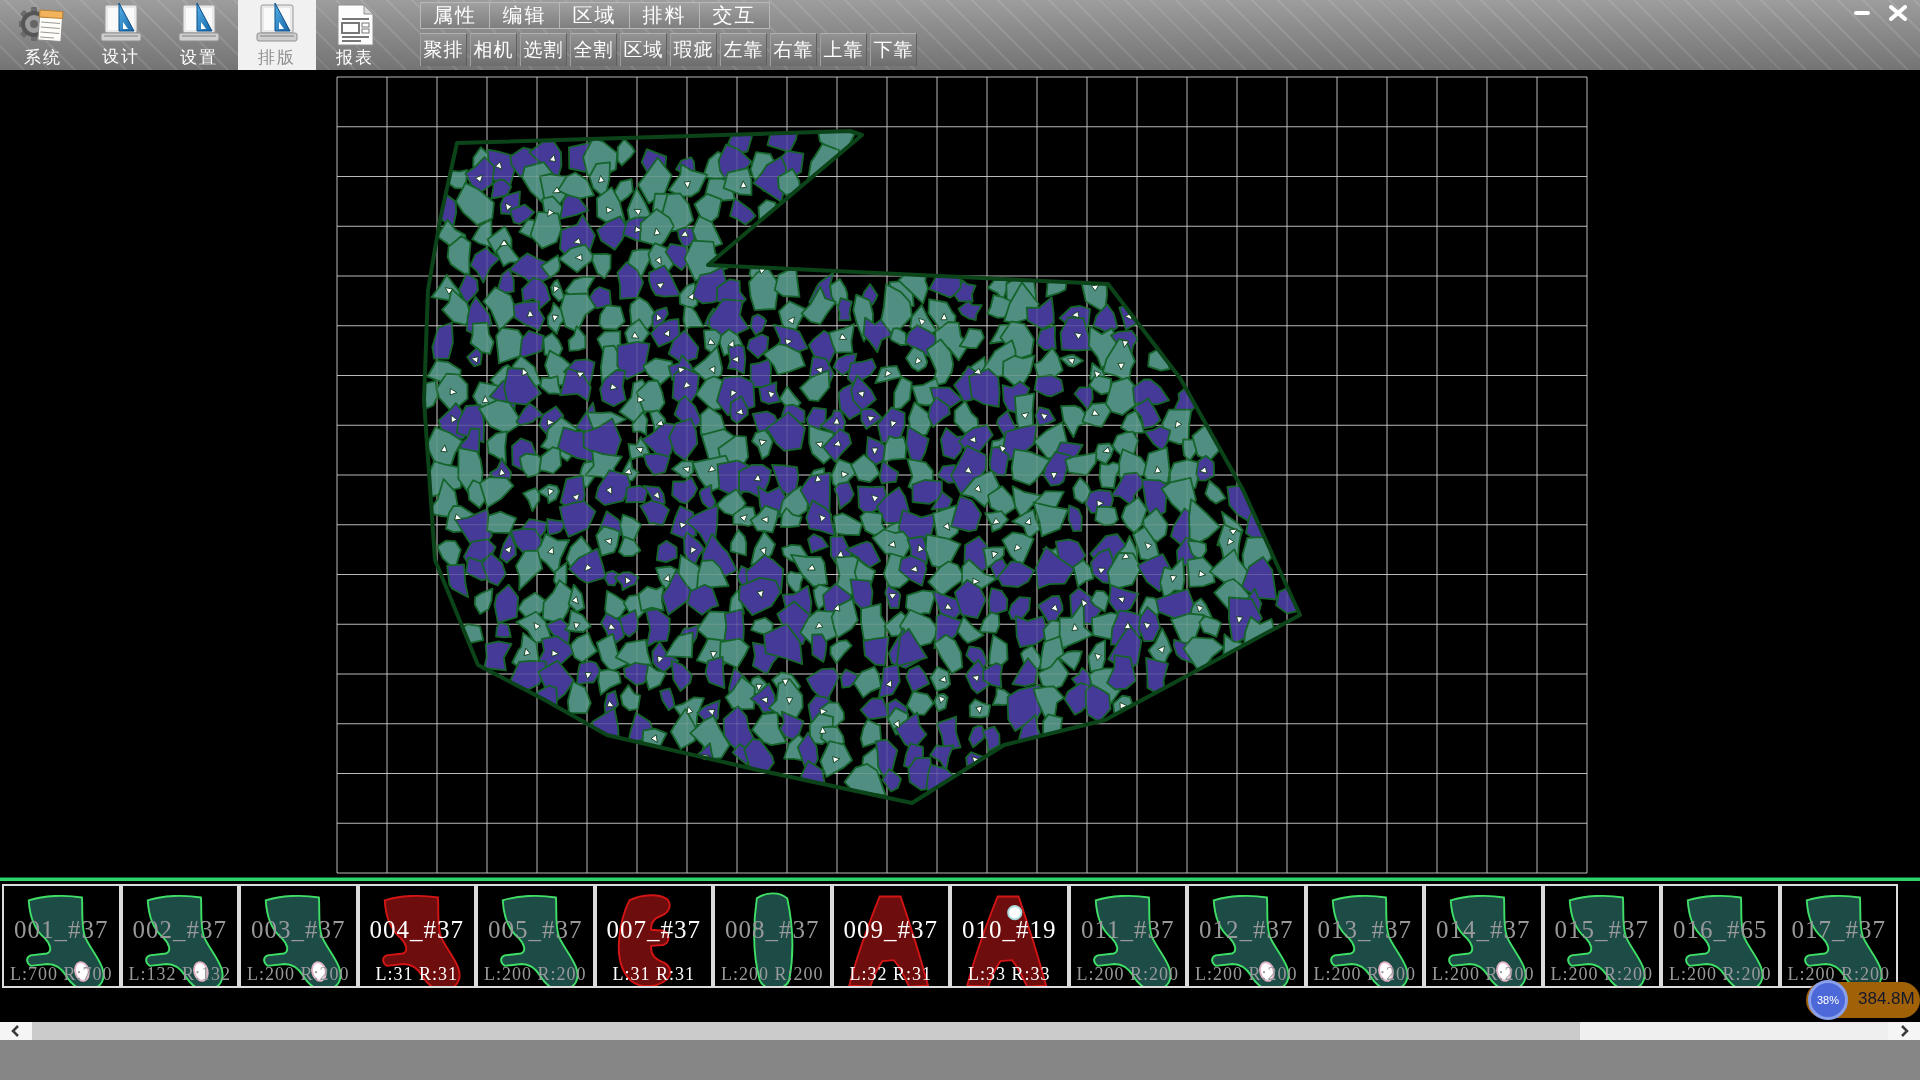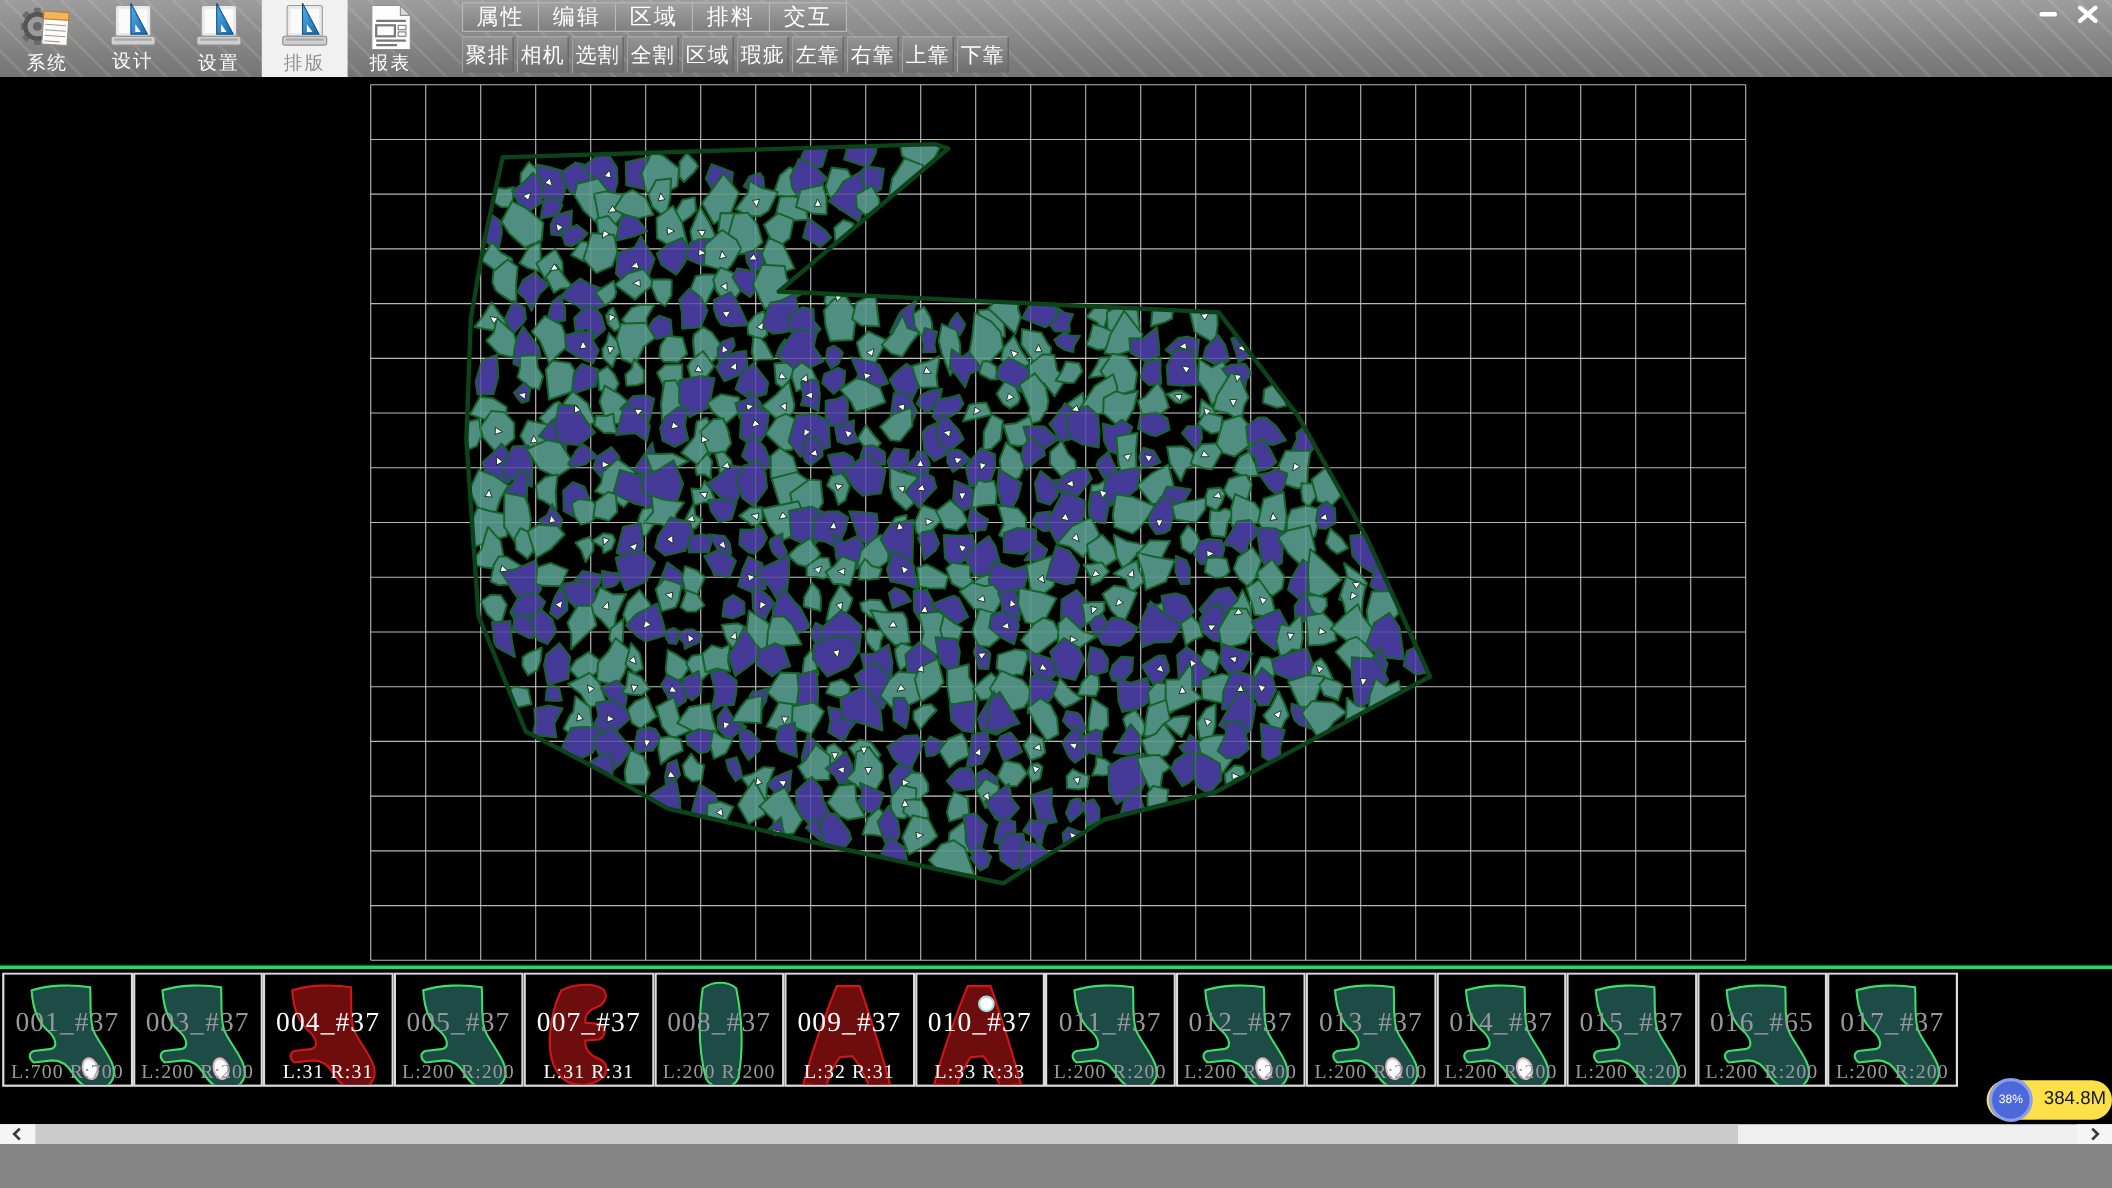--- a/index.html
+++ b/index.html
@@ -51,21 +51,21 @@
 
   
   #hscroll{position:absolute;left:0;top:1022px;width:1920px;height:18px;background:#efefef;}
   #hscroll .sbtn{position:absolute;top:0;width:32px;height:18px;background:#f5f5f5;
     display:flex;align-items:center;justify-content:center;}
   #sbtn-left{left:0;} #sbtn-right{right:0;background:#efefef;}
   #hthumb{position:absolute;left:32px;top:0;width:1548px;height:18px;background:#cbcbcb;}
   #bottombar{position:absolute;left:0;top:1040px;width:1920px;height:40px;background:#868686;}
 
   
-  #statusbubble{position:absolute;left:1806px;top:982px;width:114px;height:36px;background:#fde047;
+  #statusbubble{position:absolute;left:1806px;top:982px;width:114px;height:36px;background:#a16207;
     border-radius:19px;box-shadow:0 1px 4px rgba(0,0,0,.45);}
   #statuscircle{position:absolute;left:2px;top:-2px;width:34px;height:34px;border-radius:50%;
     background:#4c68d9;border:3px solid #8aa0ec;display:flex;align-items:center;justify-content:center;
     color:#fff;font-size:11px;font-family:"Liberation Sans",sans-serif;}
   #statusmem{position:absolute;left:52px;top:7px;color:#14182e;font-size:17px;
     font-family:"Liberation Sans",sans-serif;}
 </style>
 </head>
 <body>
 
@@ -1066,20 +1066,28 @@
             <ellipse cx="80" cy="89" rx="7" ry="10" transform="rotate(-15 80 89)" fill="#fff" stroke="#e3b3c6" stroke-width="2"></ellipse>
           </svg>
    <div class="clabel">001_#37</div>
    <div class="ccounts">L:700 R:700</div>
         </div>
         <div class="cell lgray">
           <svg width="114" height="114" viewBox="0 0 118 120">
      <path class="shape-teal" d="M24 14 C40 9 62 8 80 11 C81 26 79 40 83 52 C87 62 96 72 101 84 C106 97 100 106 89 108 C77 110 69 103 63 93 C58 85 52 81 44 81 L26 83 C21 79 21 74 26 72 L43 70 C49 68 47 60 41 54 C31 46 25 32 24 14 Z"></path>
             <ellipse cx="80" cy="89" rx="7" ry="10" transform="rotate(-15 80 89)" fill="#fff" stroke="#e3b3c6" stroke-width="2"></ellipse>
           </svg>
+   <div class="clabel">002_#37</div>
+   <div class="ccounts">L:132 R:132</div>
+        </div>
+        <div class="cell lgray">
+          <svg width="114" height="114" viewBox="0 0 118 120">
+     <path class="shape-teal" d="M24 14 C40 9 62 8 80 11 C81 26 79 40 83 52 C87 62 96 72 101 84 C106 97 100 106 89 108 C77 110 69 103 63 93 C58 85 52 81 44 81 L26 83 C21 79 21 74 26 72 L43 70 C49 68 47 60 41 54 C31 46 25 32 24 14 Z"></path>
+            <ellipse cx="80" cy="89" rx="7" ry="10" transform="rotate(-15 80 89)" fill="#fff" stroke="#e3b3c6" stroke-width="2"></ellipse>
+          </svg>
    <div class="clabel">003_#37</div>
    <div class="ccounts">L:200 R:200</div>
         </div>
         <div class="cell lgreen">
           <svg width="114" height="114" viewBox="0 0 118 120">
      <path class="shape-red" d="M24 14 C40 9 62 8 80 11 C81 26 79 40 83 52 C87 62 96 72 101 84 C106 97 100 106 89 108 C77 110 69 103 63 93 C58 85 52 81 44 81 L26 83 C21 79 21 74 26 72 L43 70 C49 68 47 60 41 54 C31 46 25 32 24 14 Z"></path>
           </svg>
    <div class="clabel">004_#37</div>
    <div class="ccounts">L:31 R:31</div>
         </div>
@@ -1109,21 +1117,21 @@
      <path class="shape-red" d="M46 10 L68 10 C79 42 89 74 97 104 L77 105 C72 94 68 85 61 77 L49 78 C43 86 39 96 36 105 L14 104 C22 72 34 40 46 10 Z"></path>
           </svg>
    <div class="clabel">009_#37</div>
    <div class="ccounts">L:32 R:31</div>
         </div>
         <div class="cell lgreen">
           <svg width="114" height="114" viewBox="0 0 118 120">
      <path class="shape-red" d="M46 10 L68 10 C79 42 89 74 97 104 L77 105 C72 94 68 85 61 77 L49 78 C43 86 39 96 36 105 L14 104 C22 72 34 40 46 10 Z"></path>
             <circle cx="64" cy="27" r="7" fill="#fff" stroke="#a5dcdc" stroke-width="2"></circle>
           </svg>
-   <div class="clabel">010_#37</div>
+   <div class="clabel">010_#19</div>
    <div class="ccounts">L:33 R:33</div>
         </div>
         <div class="cell lgray">
           <svg width="114" height="114" viewBox="0 0 118 120">
      <path class="shape-teal" d="M24 14 C40 9 62 8 80 11 C81 26 79 40 83 52 C87 62 96 72 101 84 C106 97 100 106 89 108 C77 110 69 103 63 93 C58 85 52 81 44 81 L26 83 C21 79 21 74 26 72 L43 70 C49 68 47 60 41 54 C31 46 25 32 24 14 Z"></path>
           </svg>
    <div class="clabel">011_#37</div>
    <div class="ccounts">L:200 R:200</div>
         </div>
         <div class="cell lgray">

